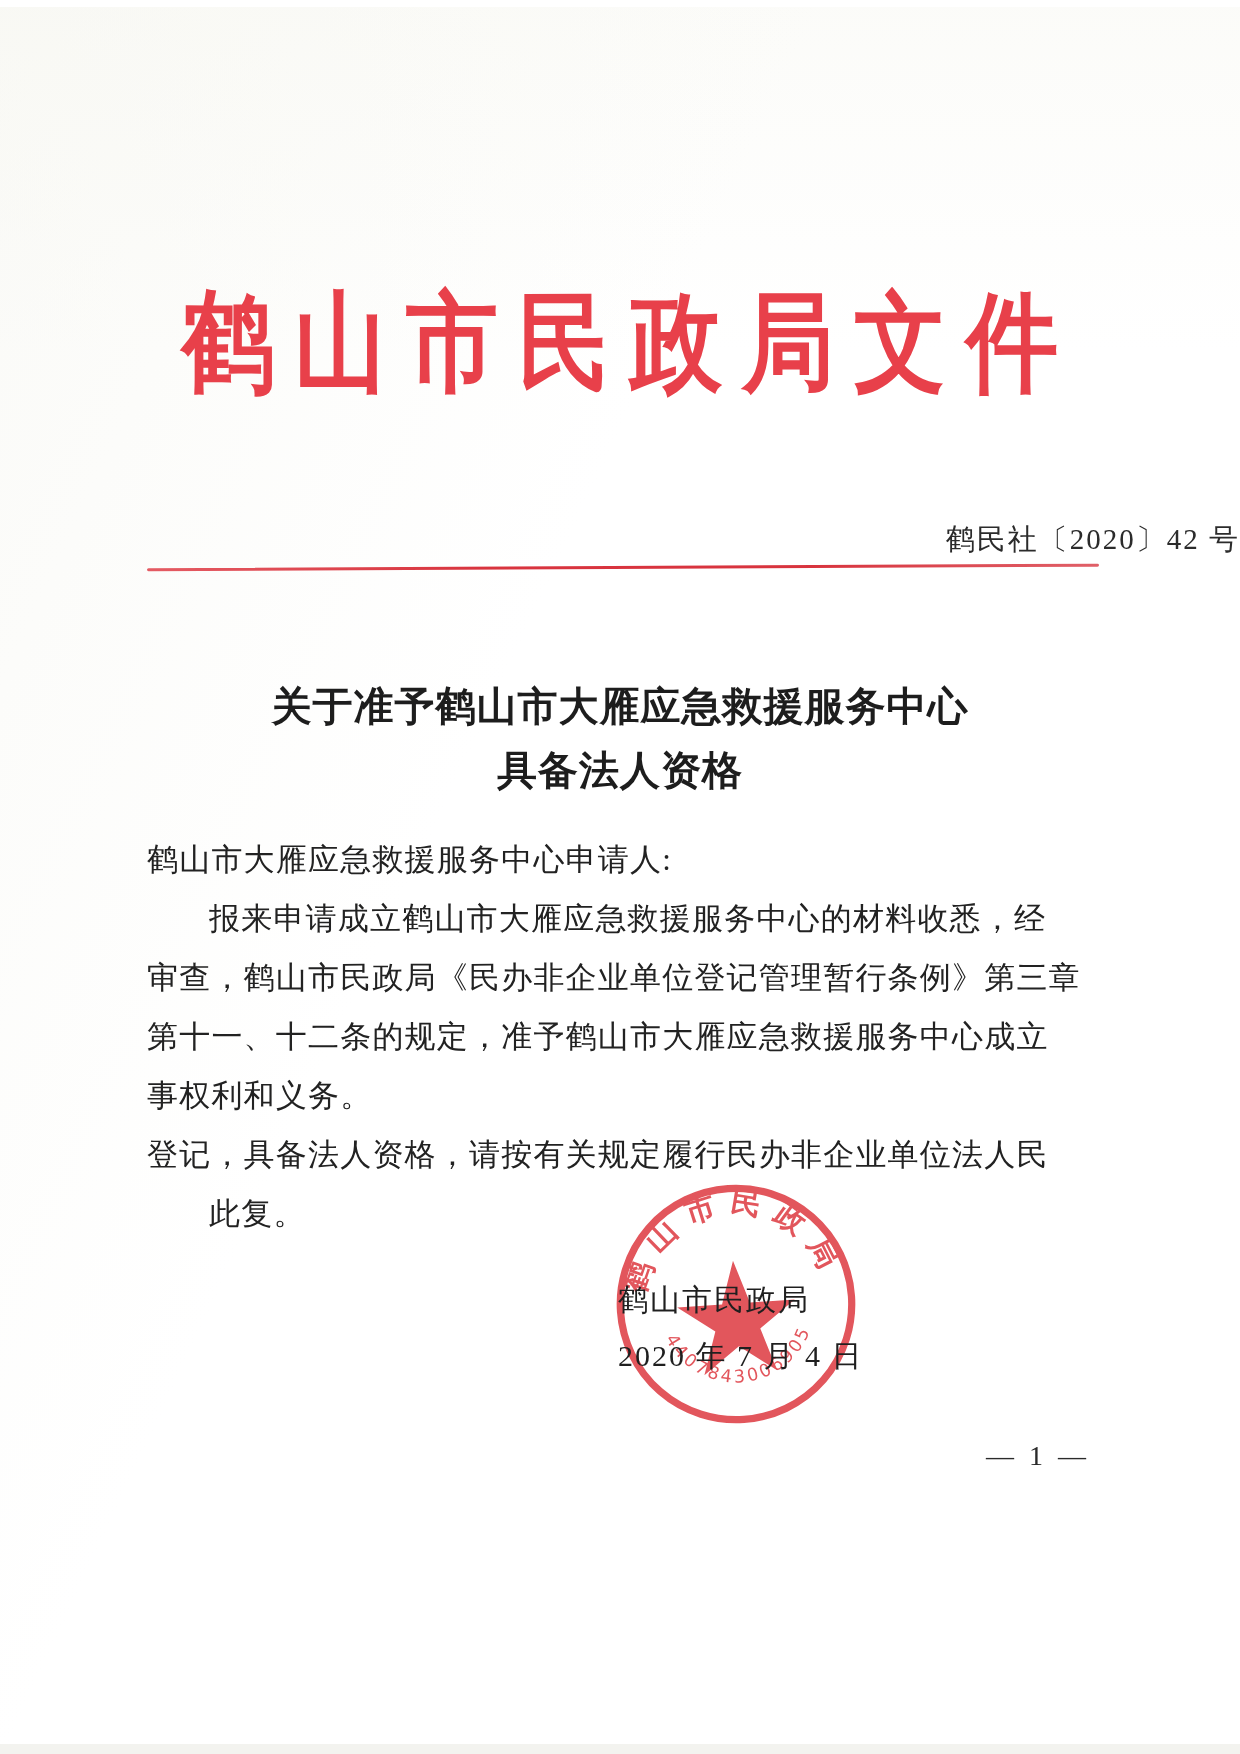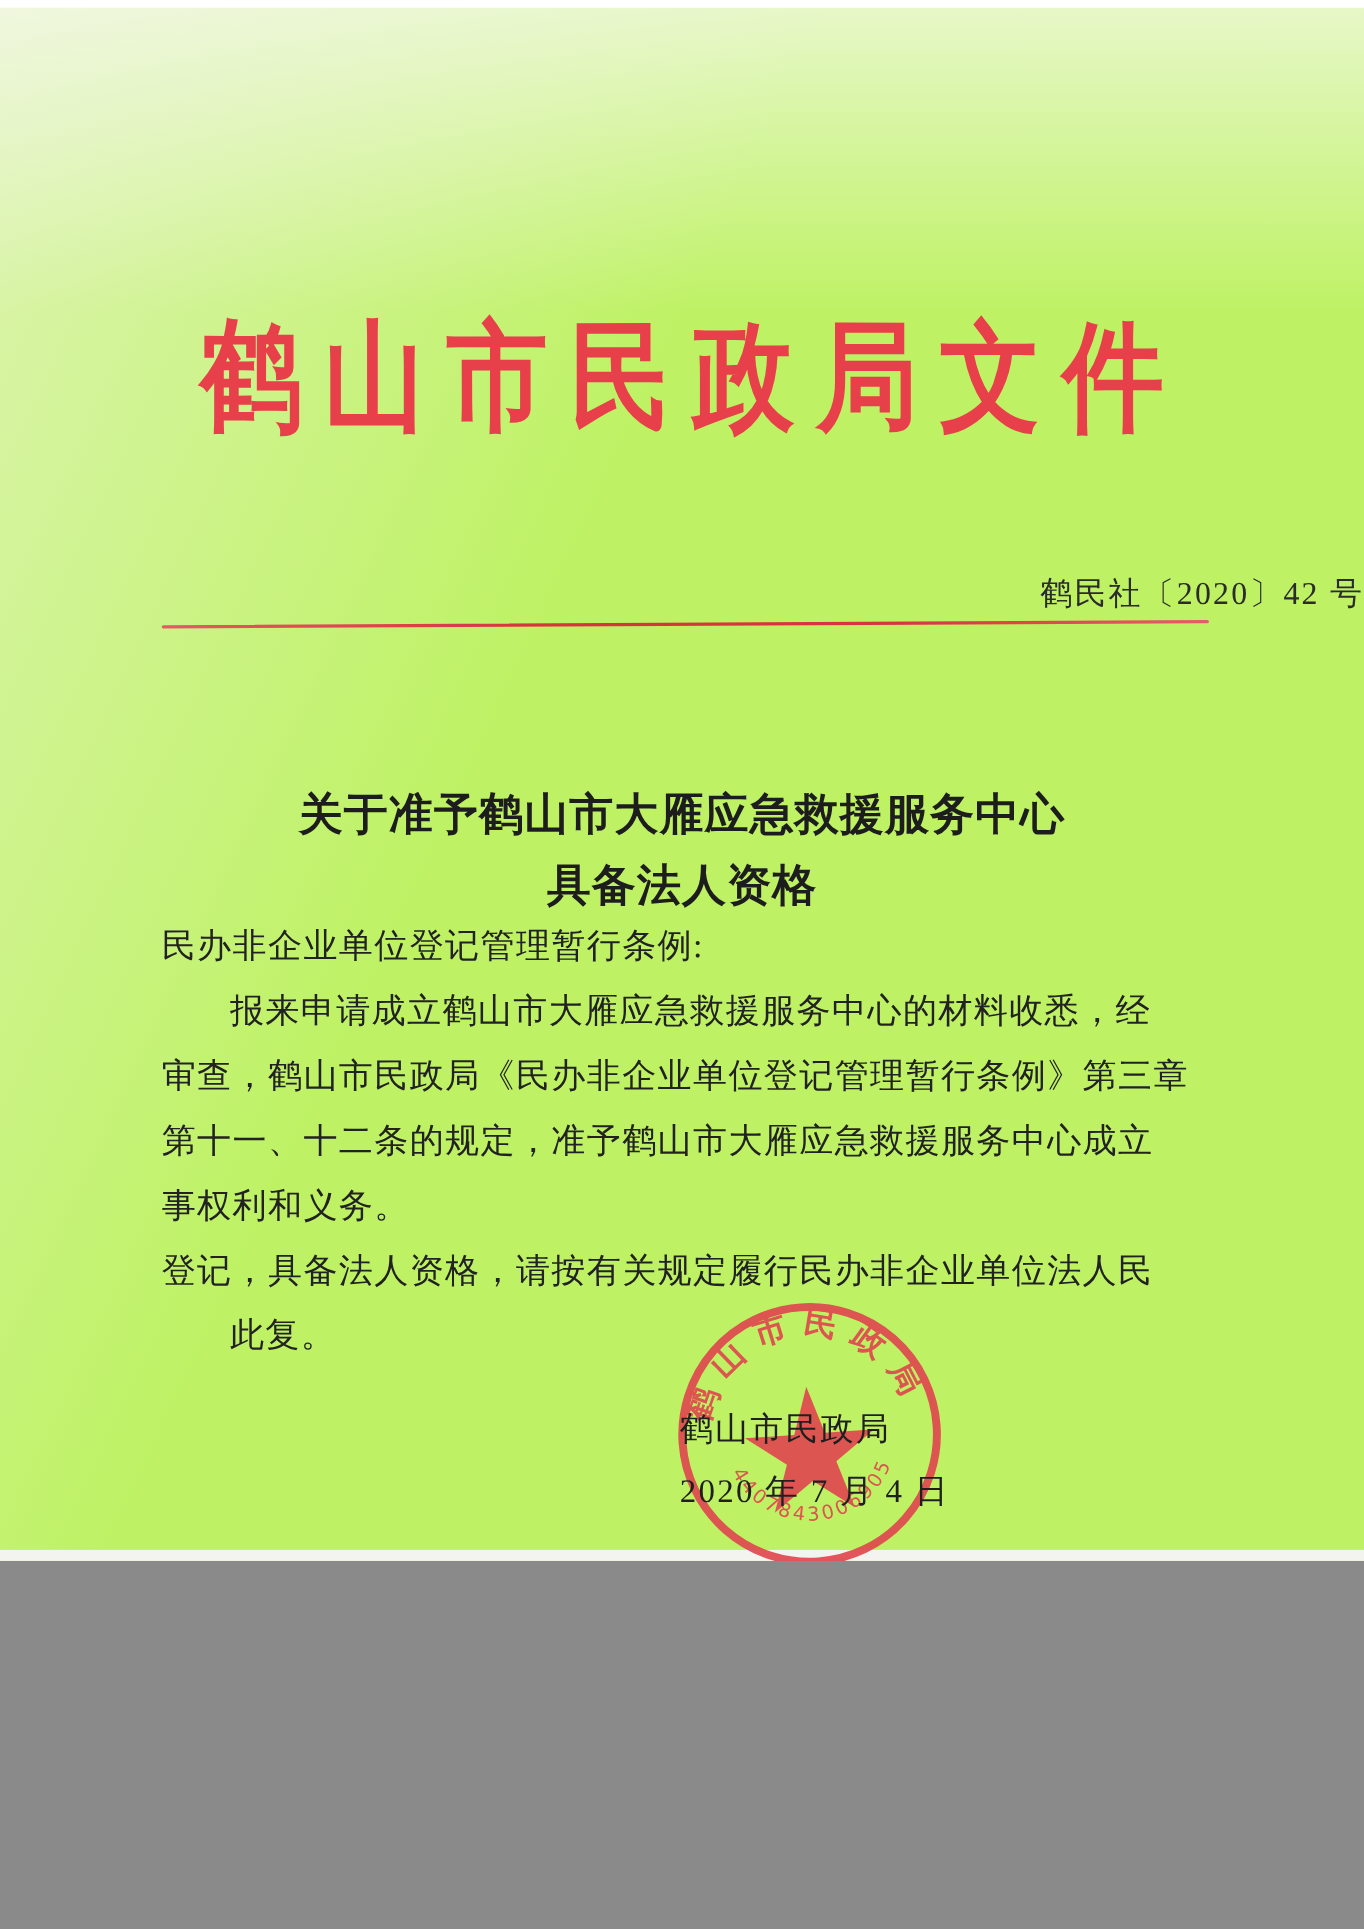--- a/index.html
+++ b/index.html
@@ -6,22 +6,22 @@
     margin: 0;
     padding: 0;
     background: #8a8a8a;
   }
   body {
     font-family: "Liberation Serif", "DejaVu Serif", serif;
   }
   .page {
     position: relative;
     width: 1240px;
-    height: 1419px;
-    background: #bef264;
+    height: 1754px;
+    background: #ffffff;
     overflow: hidden;
     box-sizing: border-box;
   }
   
   .page::before{
     content:"";
     position:absolute;
     inset:0;
     background:
       linear-gradient(115deg, rgba(246,246,240,0.55) 0%, rgba(255,255,255,0) 40%),
@@ -92,21 +92,20 @@
     left: 150px;
     width: 940px;
     top: 674px;
     text-align: center;
     font-family: "DejaVu Serif", "Liberation Serif", serif;
     font-weight: 700;
     font-size: 40px;
     line-height: 64px;
     letter-spacing: 1px;
     color: #1d1d1d;
-    margin-top: 35px;
   }
   .doc-title .t-line { display: block; white-space: nowrap; }
 
   
   .body-block {
     position: absolute;
     left: 147px;
     width: 950px;
     top: 830px;
     font-family: "Liberation Serif", "DejaVu Serif", serif;
@@ -175,21 +174,21 @@
   <div class="doc-number">鹤民社〔2020〕42 号</div>
 
   <div class="red-rule"></div>
 
   <div class="doc-title">
     <span class="t-line">关于准予鹤山市大雁应急救援服务中心</span>
     <span class="t-line">具备法人资格</span>
   </div>
 
   <div class="body-block">
-    <span class="body-line">民办非企业单位登记管理暂行条例:</span>
+    <span class="body-line">鹤山市大雁应急救援服务中心申请人:</span>
     <span class="body-line indent">报来申请成立鹤山市大雁应急救援服务中心的材料收悉，经</span>
     <span class="body-line">审查，鹤山市民政局《民办非企业单位登记管理暂行条例》第三章</span>
     <span class="body-line">第十一、十二条的规定，准予鹤山市大雁应急救援服务中心成立</span>
     <span class="body-line">事权利和义务。</span>
     <span class="body-line">登记，具备法人资格，请按有关规定履行民办非企业单位法人民</span>
     <span class="body-line indent">此复。</span>
   </div>
 
   <div class="seal">
     <svg viewBox="0 0 240 240" xmlns="http://www.w3.org/2000/svg">

